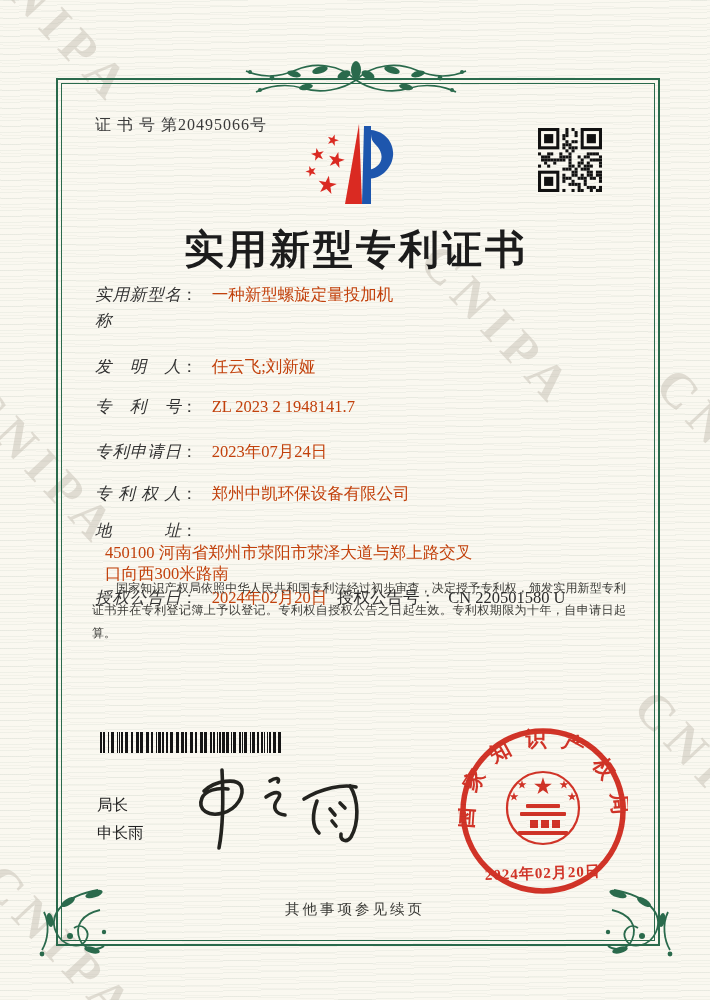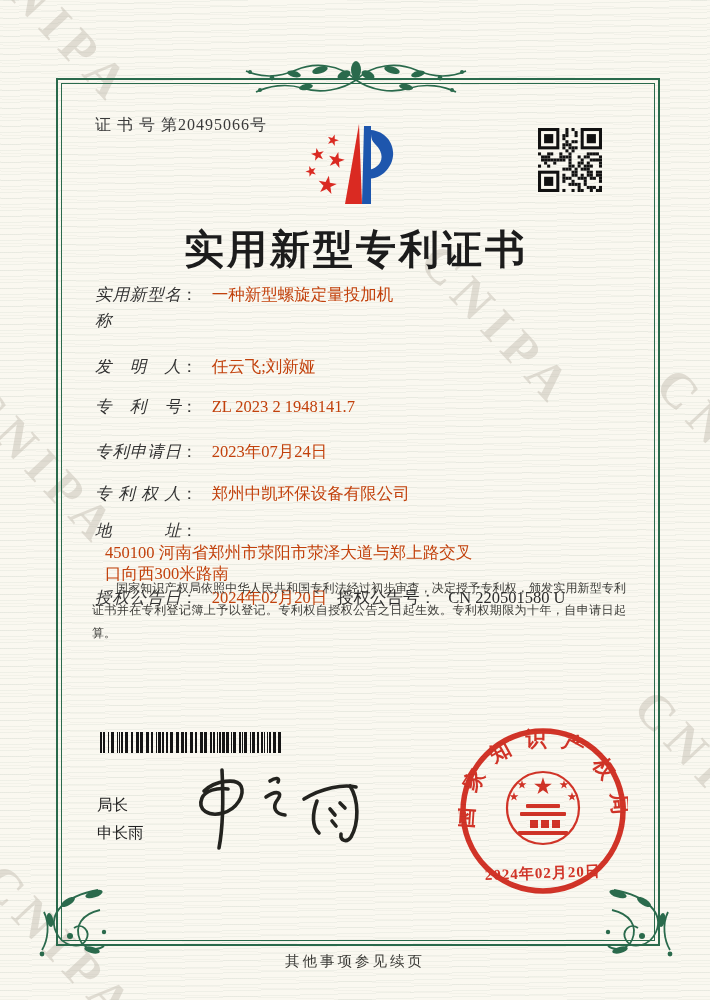--- a/index.html
+++ b/index.html
@@ -85,21 +85,21 @@
   .sig{position:absolute; left:182px; top:764px; z-index:4;}
 
   .seal{position:absolute; left:458px; top:726px; z-index:5; mix-blend-mode:multiply; opacity:.94;}
   .seal text{font-family:"Liberation Serif","DejaVu Serif",serif; font-weight:bold;}
 
   .page-num{
     position:absolute; left:56px; top:913px; width:600px; z-index:4;
     text-align:center; font-size:12.5px; letter-spacing:2px; color:#333;
   }
   .foot-note{
-    position:absolute; left:0; top:952px; width:710px; z-index:4;
+    position:absolute; left:0; top:900px; width:710px; z-index:4;
     text-align:center; font-size:14.5px; letter-spacing:3px; color:#3a3a36;
   }
 
   .fill-logo-red{fill:var(--logo-red,#da2a22);}
   .fill-logo-blue{fill:var(--logo-blue,#1e56ad);}
   .fill-red{fill:var(--seal-red,#d5281c);}
   .stroke-red{stroke:var(--seal-red,#d5281c); fill:none;}
   .green-f{fill:var(--border-green,#2a6a4c);}
   .green-s{stroke:var(--border-green,#2a6a4c); fill:none;}
   .ink{stroke:#23231f; fill:none; stroke-linecap:round; stroke-linejoin:round;}

